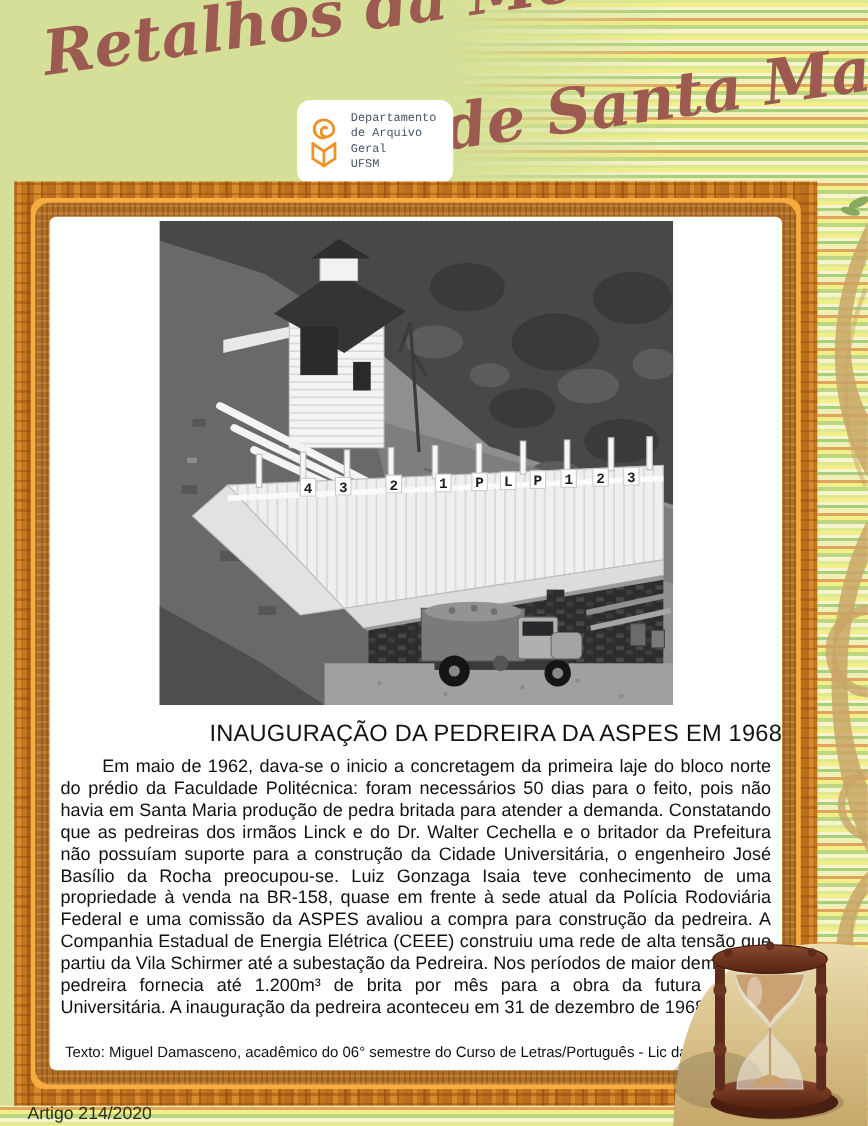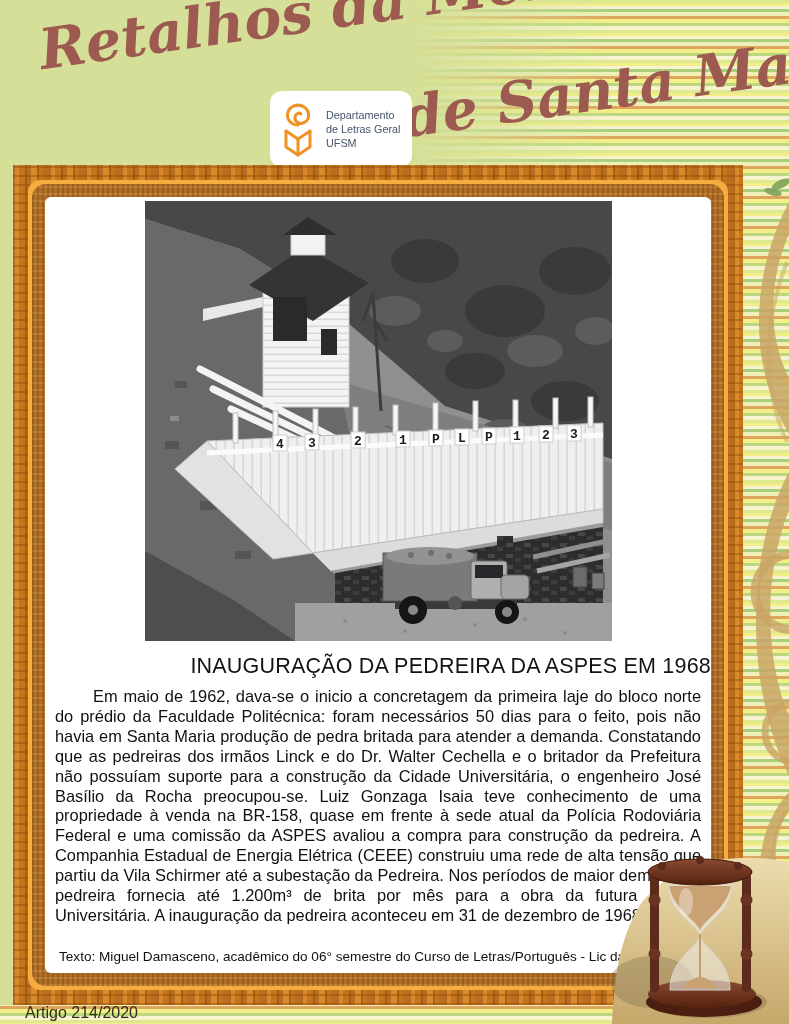--- a/index.html
+++ b/index.html
@@ -26,21 +26,21 @@
   .flourish{position:absolute;right:0;top:172px;width:46px;height:790px;}
   
   .script-line{position:absolute;color:#9c5a50;
     font-family:"DejaVu Serif",serif;font-style:italic;font-weight:bold;
     white-space:nowrap;transform:rotate(-8deg);transform-origin:left bottom;}
   .script-1{left:44px;top:16px;font-size:56px;}
   .script-2{left:408px;top:84px;font-size:56px;}
   .logo-card{position:absolute;left:270px;top:91px;width:142px;height:76px;
     background:#fff;border-radius:12px;display:flex;align-items:center;
     padding:4px 6px;box-sizing:border-box;gap:6px;}
-  .logo-text{color:#44546a;font-size:10.8px;line-height:1.3;}
+  .logo-text{color:#44546a;font-size:10.8px;line-height:1.3;font-family:Liberation Mono, monospace;}
   
   .frame{position:absolute;left:13px;top:165px;width:730px;height:840px;box-sizing:border-box;}
   .frame-outer{width:100%;height:100%;box-sizing:border-box;padding:15px;
     background:
       repeating-linear-gradient(90deg,rgba(140,70,10,.45) 0 2px,rgba(0,0,0,0) 2px 12px),
       repeating-linear-gradient(0deg,rgba(140,70,10,.40) 0 2px,rgba(0,0,0,0) 2px 9px),
       repeating-linear-gradient(90deg,#d98a2b 0 6px,#c4761f 6px 12px,#b96f1e 12px 18px);}
   .frame-gold{width:100%;height:100%;box-sizing:border-box;padding:4px;
     border-radius:12px;background:#f6ac3e;}
   .frame-wood{width:100%;height:100%;box-sizing:border-box;padding:13px;border-radius:14px;
@@ -93,21 +93,21 @@
   <svg width="44" height="60" viewBox="0 0 44 60">
     <g fill="none" stroke="#ef9226" stroke-width="3" stroke-linecap="round">
       <path d="M22,26 C14,26 10,19 12,13 C14,7 22,4 28,8 C34,12 34,20 29,23 C25,26 19,24 19,19 C19,15 23,13 25,15"></path>
       <path d="M10,32 L22,40 L34,32"></path>
       <path d="M10,32 L10,48 L22,56 L34,48 L34,32" stroke-linejoin="round"></path>
       <path d="M22,40 L22,56"></path>
     </g>
   </svg>
   <div class="logo-text">
     <div>Departamento</div>
-    <div>de Letras Geral</div>
+    <div>de Arquivo Geral</div>
     <div>UFSM</div>
   </div>
 </div>
 
 <div class="frame">
  <div class="frame-outer">
   <div class="frame-gold">
    <div class="frame-wood">
     <div class="frame-white">
 

